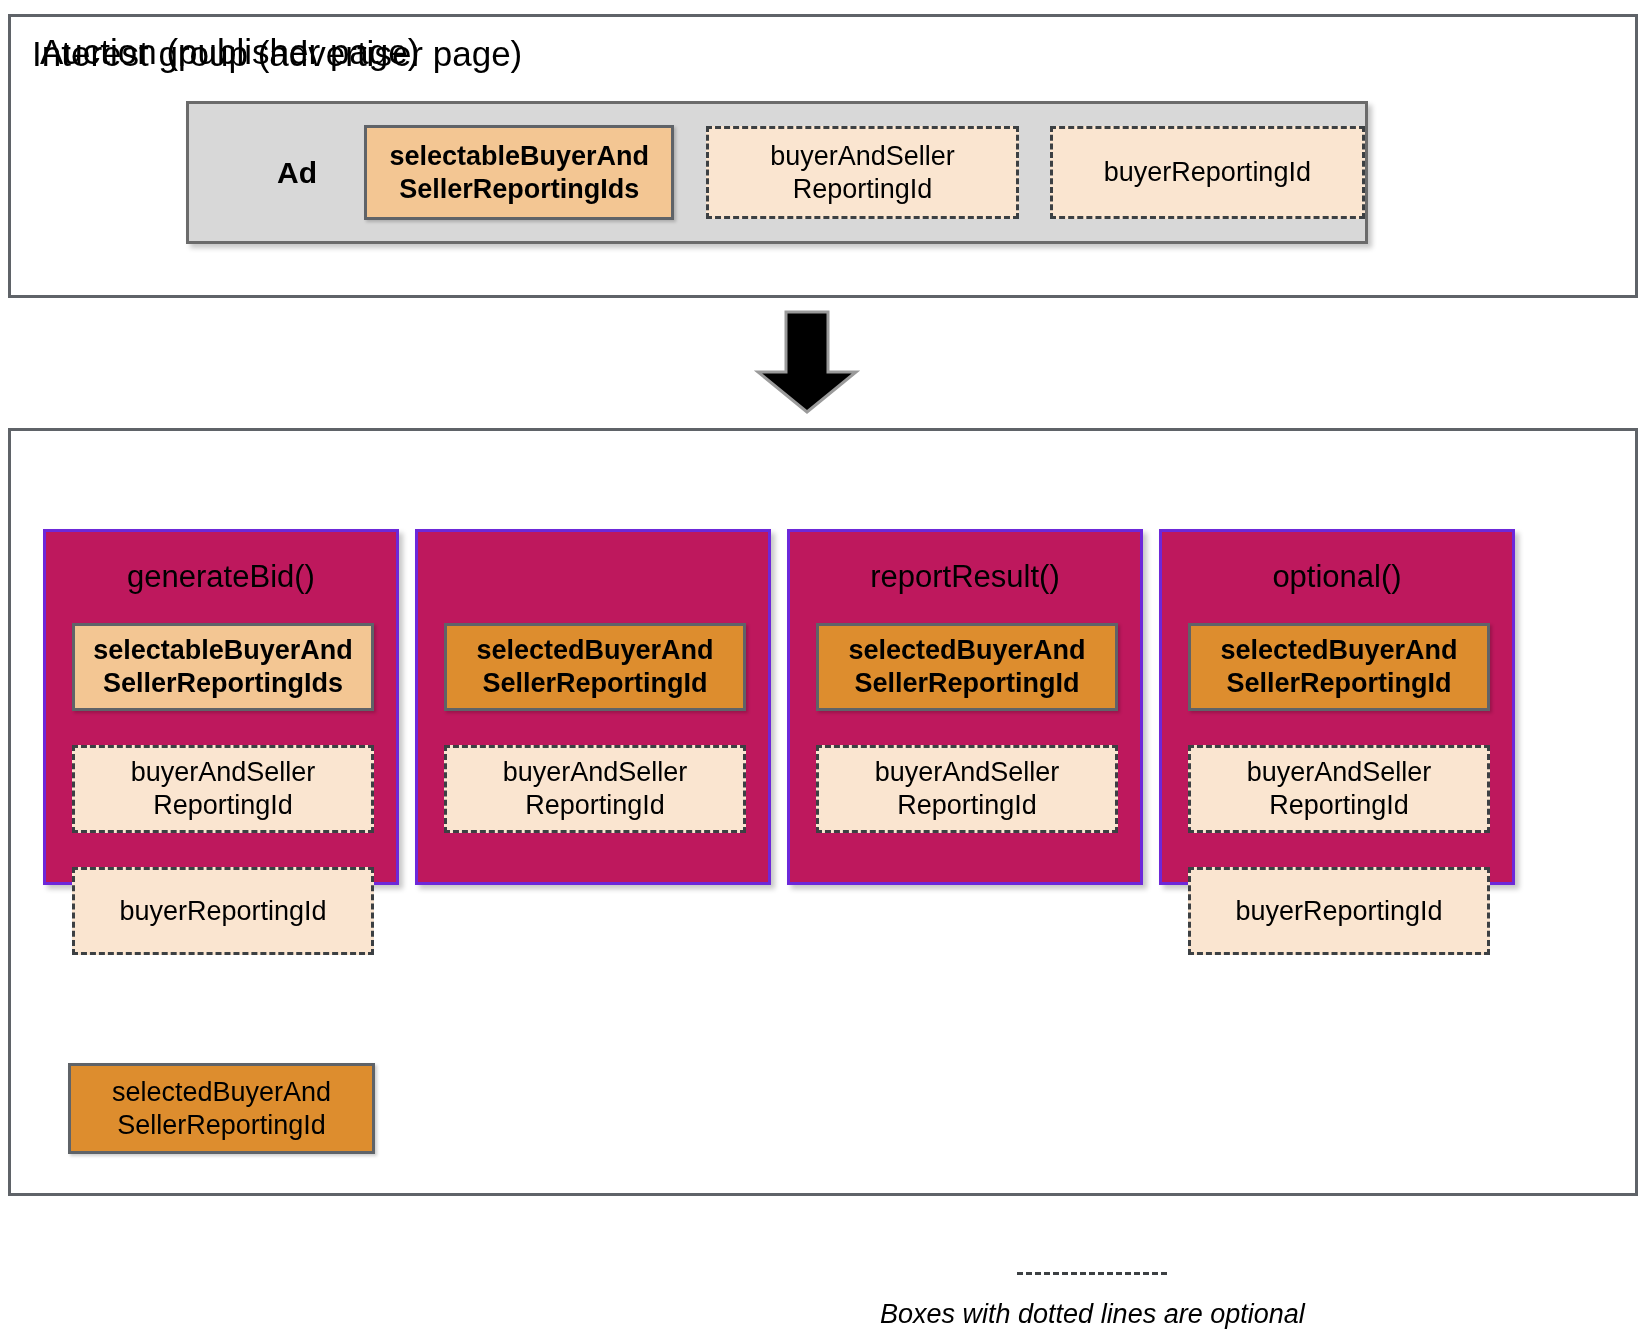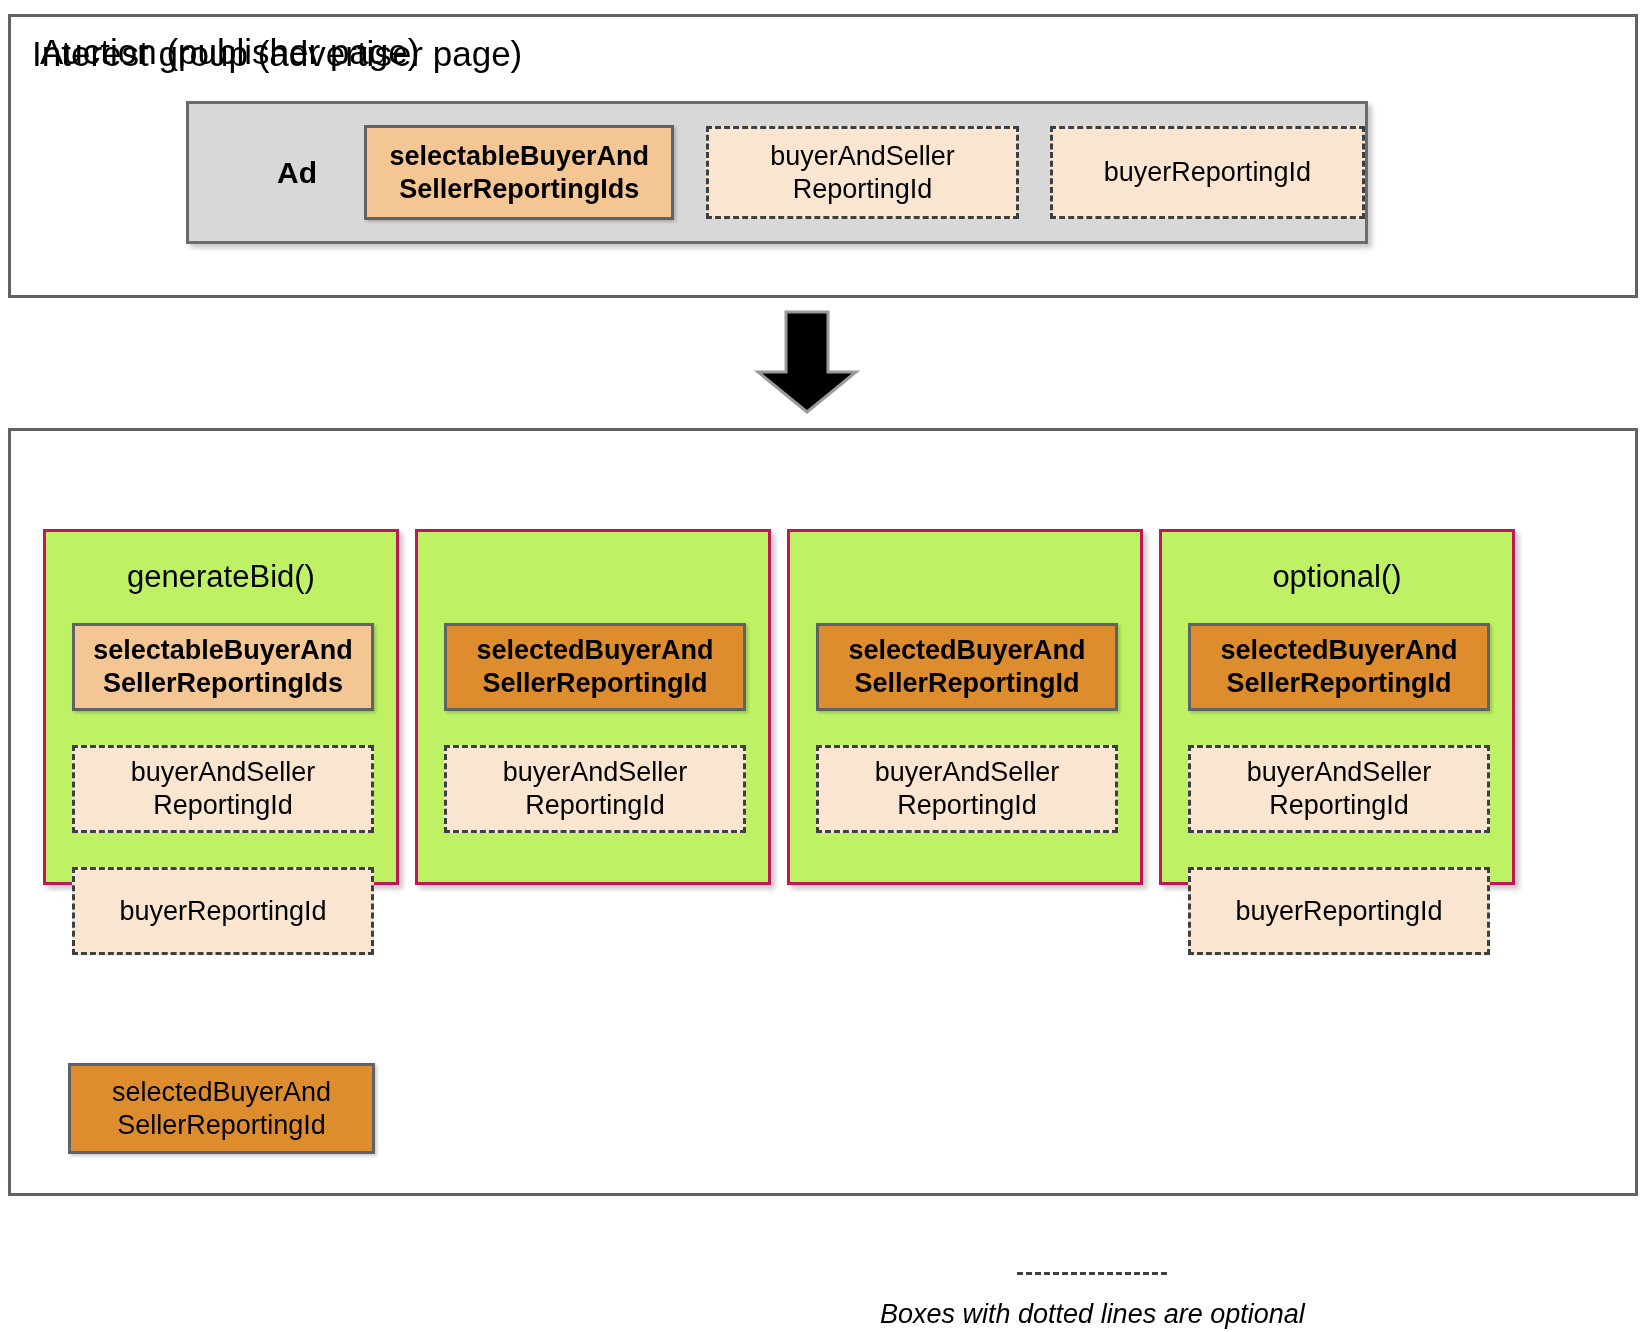--- a/index.html
+++ b/index.html
@@ -85,22 +85,22 @@
   #ad-tok-0{ width:318px; height:95px; margin-left:3px; }
   #ad-tok-1{ width:320px; height:93px; margin-left:32px; }
   #ad-tok-2{ width:323px; height:93px; margin-left:31px; }
 
   
   .fn-col{
     position:absolute;
     top:529px;
     width:356px;
     height:356px;
-    background:#bef264;
-    border:3px solid #be185d;
+    background:#be185d;
+    border:3px solid #6d28d9;
     box-sizing:border-box;
     box-shadow:4px 4px 5px rgba(0,0,0,0.22);
   }
   #fn-col-0{ left:43px;   }
   #fn-col-1{ left:415px;  }
   #fn-col-2{ left:787px;  }
   #fn-col-3{ left:1159px; }
 
   .fn-title{
     position:absolute;
@@ -231,20 +231,21 @@
   </div>
 
   <div class="fn-col" id="fn-col-1">
     <div class="token fn-token r0 solid dark-orange">selectedBuyerAnd
 SellerReportingId</div>
     <div class="token fn-token r1 dotted pale-orange">buyerAndSeller
 ReportingId</div>
   </div>
 
   <div class="fn-col" id="fn-col-2">
+    <div class="fn-title">reportResult()</div>
     <div class="token fn-token r0 solid dark-orange">selectedBuyerAnd
 SellerReportingId</div>
     <div class="token fn-token r1 dotted pale-orange">buyerAndSeller
 ReportingId</div>
   </div>
 
   <div class="fn-col" id="fn-col-3">
     <div class="fn-title">optional()</div>
     <div class="token fn-token r0 solid dark-orange">selectedBuyerAnd
 SellerReportingId</div>

